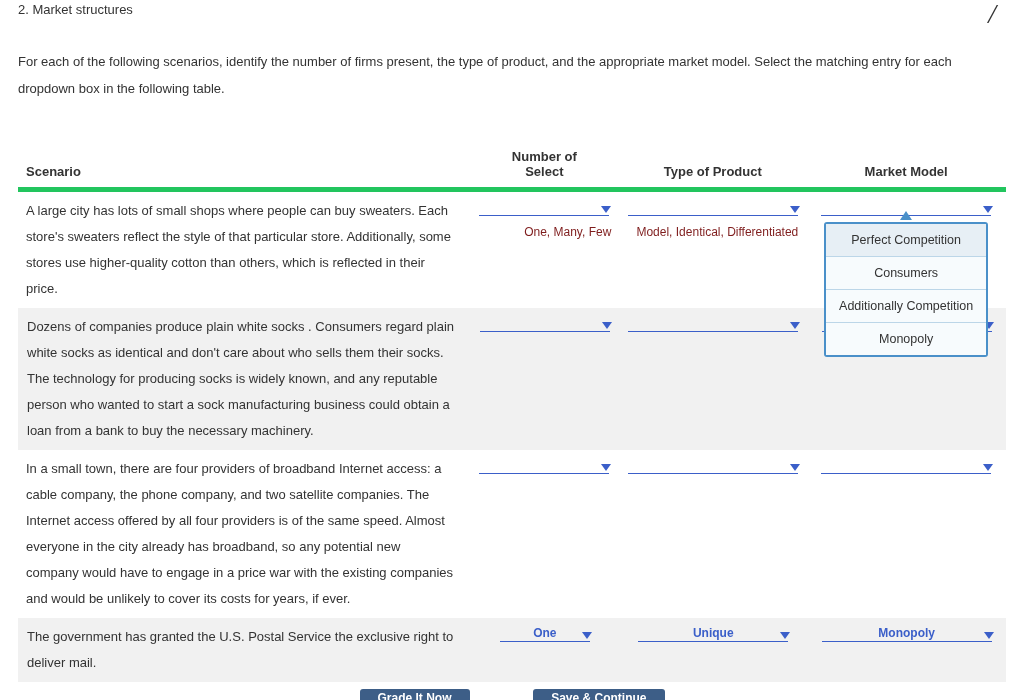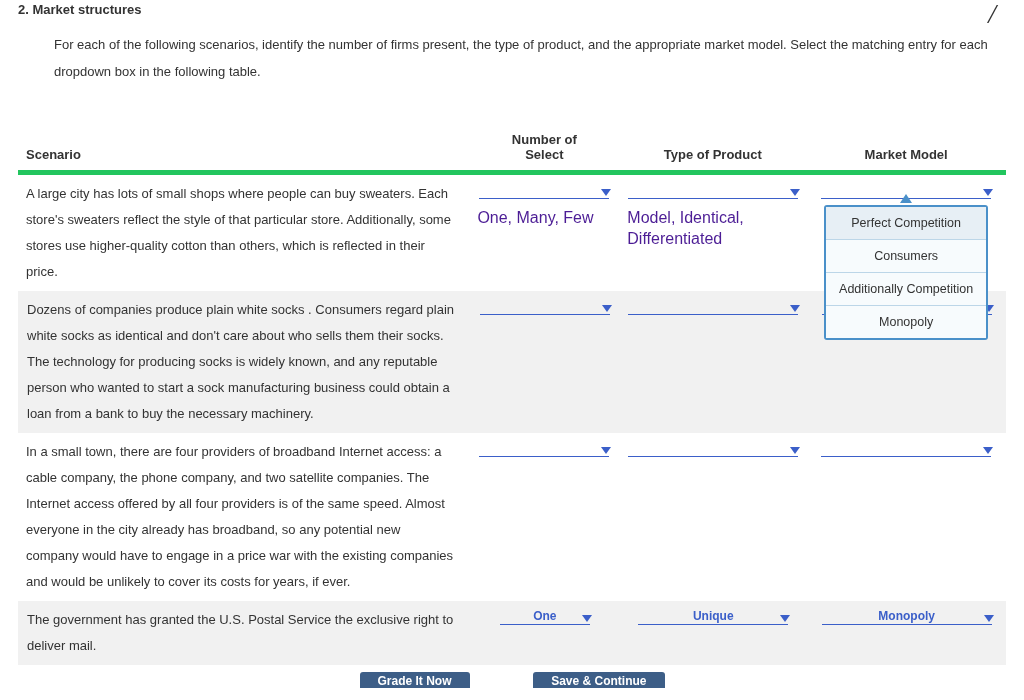--- a/index.html
+++ b/index.html
@@ -6,29 +6,28 @@
   body {
     margin: 0;
     padding: 0 18px 0 18px;
     font-family: Verdana, Arial, sans-serif;
     font-size: 13px;
     color: #333;
     background: #fff;
     width: 1024px;
   }
   .heading {
-    font-weight: bold;
+    font-weight: normal;
     font-size: 13px;
     margin-top: 2px;
-    margin-bottom: 14px;
+    margin-bottom: 31px;
   }
   .instructions {
     line-height: 2.1;
     margin-bottom: 40px;
-    margin-left: 36px;
   }
   table {
     border-collapse: collapse;
     width: 100%;
   }
   th {
     font-weight: bold;
     text-align: center;
     padding: 6px 8px 8px 8px;
     font-size: 13px;
@@ -70,23 +69,23 @@
     position: absolute;
     right: -2px;
     bottom: 2px;
     width: 0; height: 0;
     border-left: 5px solid transparent;
     border-right: 5px solid transparent;
     border-top: 7px solid #3b5fc9;
   }
   .dd-line.wide { width: 170px; }
   .hints {
-    color: #4c1d95;
-    font-size: 16px;
-    text-align: left;
+    color: #7f1d1d;
+    font-size: 12px;
+    text-align: right;
     margin-top: 8px;
     line-height: 1.35;
   }
   
   .dd-panel {
     position: absolute;
     top: 0;
     left: 50%;
     transform: translateX(-50%);
     border: 2px solid #4a90c9;

